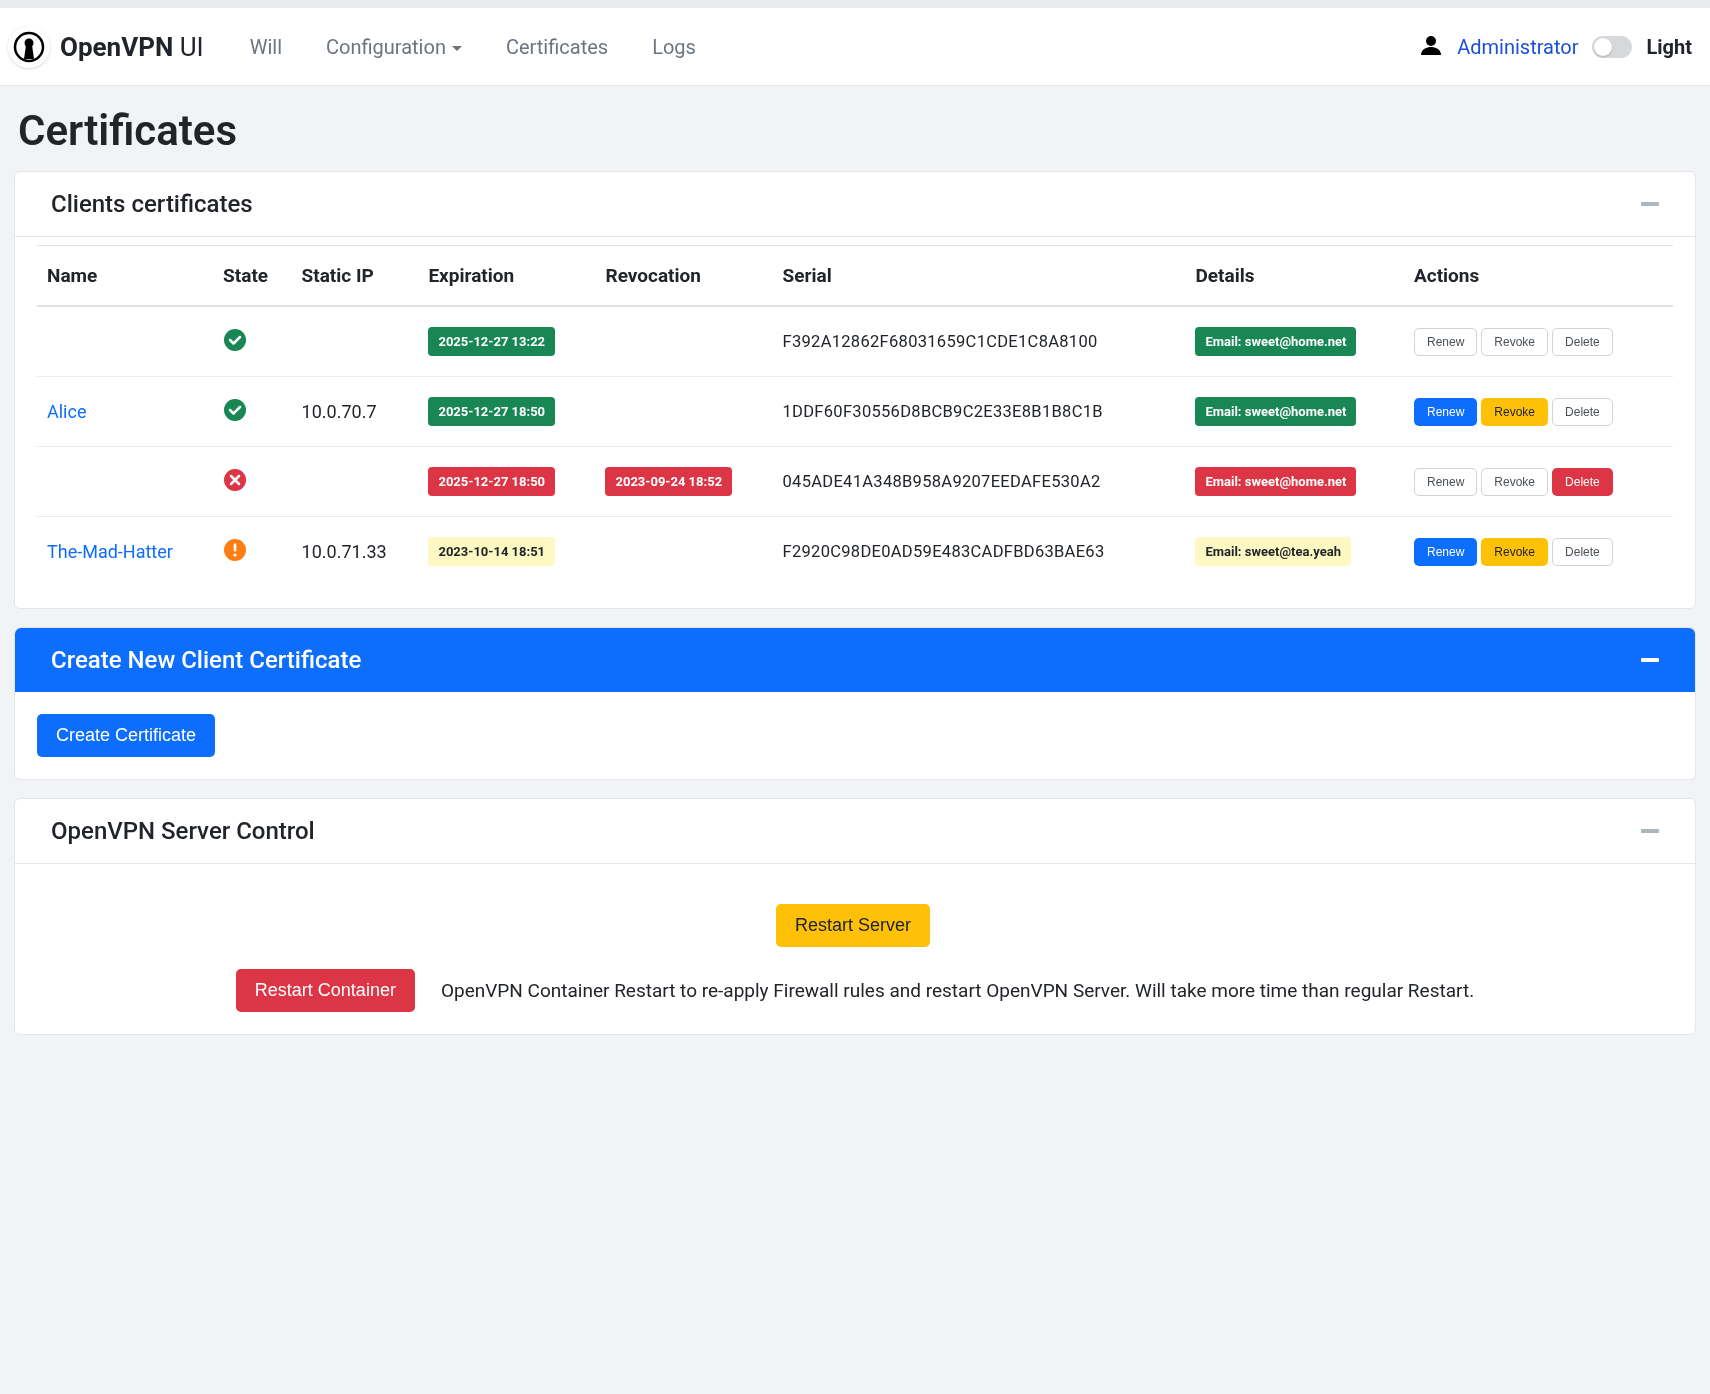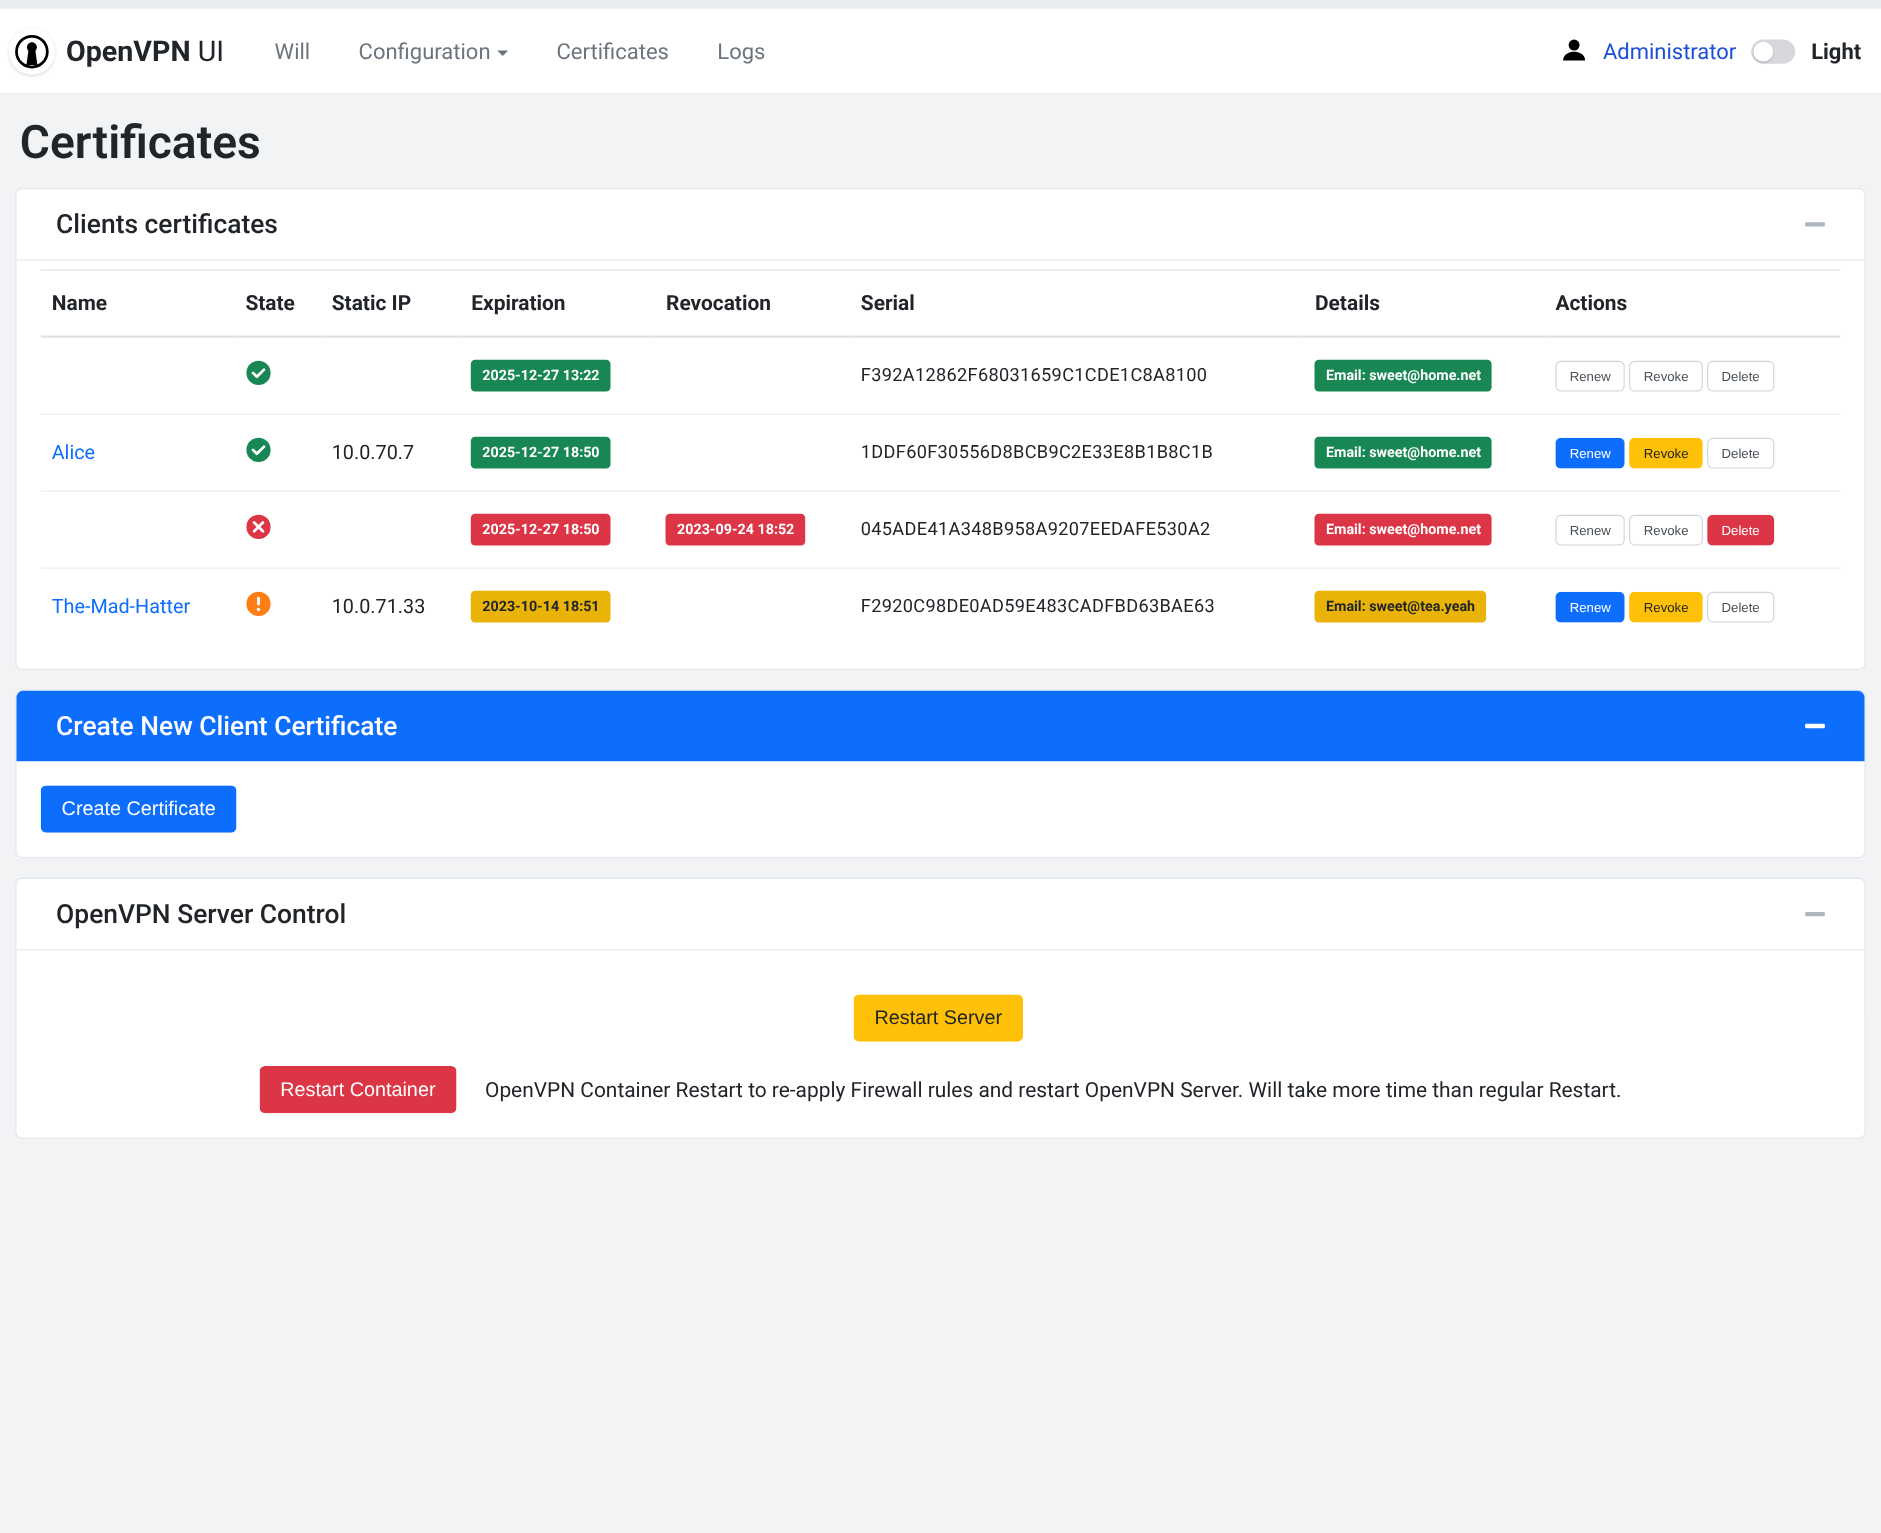--- a/index.html
+++ b/index.html
@@ -125,21 +125,21 @@
 .badge {
   display: inline-block;
   font-size: 13px;
   font-weight: 700;
   color: #fff;
   padding: 7px 10px;
   border-radius: 4px;
 }
 .badge.green { background: #198754; }
 .badge.red { background: #dc3545; }
-.badge.yellow { background: #eab308; color: #212529; text-align: center; }
+.badge.yellow { background: #fef9c3; color: #212529; text-align: center; }
 .serial { font-size: 16.5px; font-family: inherit; letter-spacing: .3px; }
 .actions { white-space: nowrap; }
 .btn {
   display: inline-block;
   font-size: 12px;
   padding: 6px 12px;
   border-radius: 5px;
   border: 1px solid transparent;
   cursor: pointer;
   margin-right: 4px;

